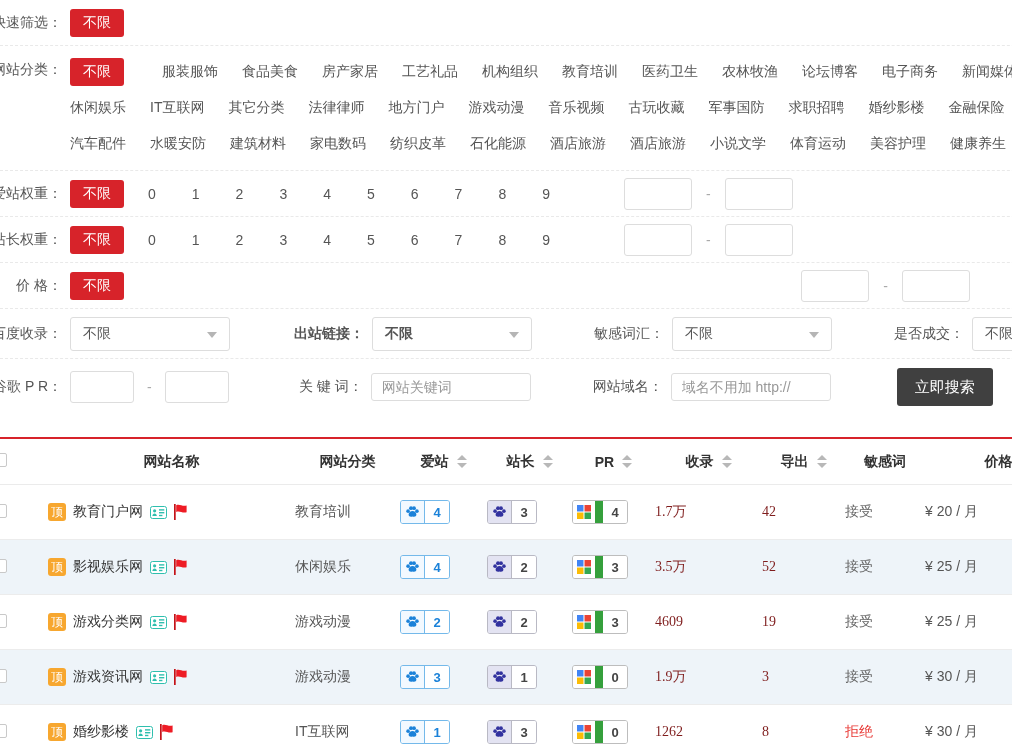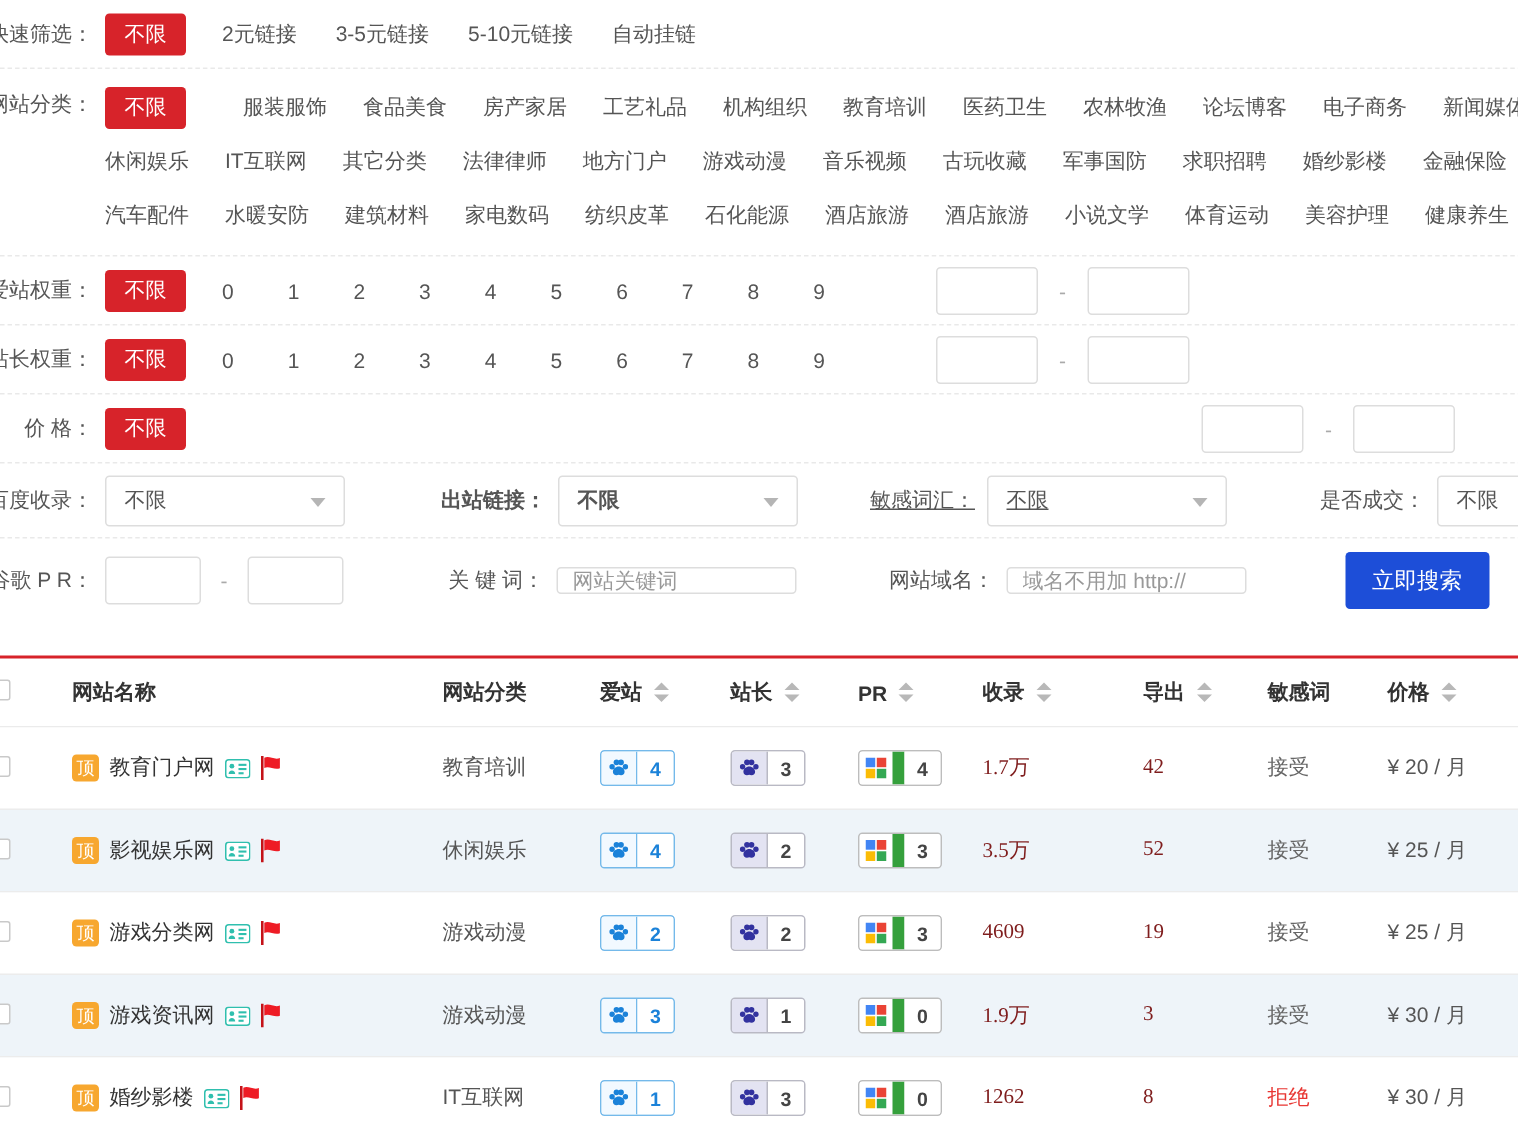--- a/index.html
+++ b/index.html
@@ -23,32 +23,32 @@
   .digits { gap: 36px; margin-left: 24px; }
   .range { display: flex; align-items: center; gap: 14px; margin-left: 74px; }
   .range.push-right { margin-left: auto; margin-right: 120px; }
   .rinput { width: 68px; height: 32px; border: 1px solid #ddd; border-radius: 3px; outline: none; padding: 0 8px; font-size: 13px; color: #555; font-family: inherit; }
   .dash { color: #aaa; }
   .row-selects { min-height: 50px; }
   .row-last { min-height: 56px; border-bottom: none; }
   .sgroup { display: flex; align-items: center; }
   .select { width: 160px; height: 34px; border: 1px solid #ddd; border-radius: 3px; display: flex; align-items: center; padding: 0 12px; color: #555; position: relative; cursor: pointer; background: #fff; flex: 0 0 auto; }
   .caret { position: absolute; right: 12px; top: 14px; width: 0; height: 0; border-left: 5px solid transparent; border-right: 5px solid transparent; border-top: 6px solid #b5b5b5; }
-  .tinput { height: 18px; border: 1px solid #ddd; border-radius: 3px; outline: none; padding: 0 10px; font-size: 14px; color: #404040; width: 160px; font-family: inherit; }
+  .tinput { height: 28px; border: 1px solid #ddd; border-radius: 3px; outline: none; padding: 0 10px; font-size: 14px; color: #404040; width: 160px; font-family: inherit; }
   .tinput::placeholder, .rinput::placeholder { color: #999; }
   .pr-inputs { display: flex; align-items: center; gap: 13px; }
   .pr-inputs .rinput { width: 64px; }
-  .search-btn { background: #1d4ed8; color: #fff; border: none; border-radius: 3px; width: 96px; height: 38px; font-size: 15px; margin-left: 66px; cursor: pointer; font-family: inherit; }
+  .search-btn { background: #404040; color: #fff; border: none; border-radius: 3px; width: 96px; height: 38px; font-size: 15px; margin-left: 66px; cursor: pointer; font-family: inherit; }
 
   .red-line { height: 2px; background: #d7232a; margin-top: 22px; }
 
   
   .tgrid { display: grid; grid-template-columns: 58px 247px 105px 87px 85px 83px 107px 83px 80px 1fr; align-items: center; }
   .thead { height: 46px; border-bottom: 1px solid #ebebeb; }
-  .th { display: flex; align-items: center; gap: 8px; }
+  .th { display: flex; align-items: center; gap: 8px; justify-content: center; }
   .th-label { font-weight: bold; color: #333; }
   .sort { display: inline-flex; flex-direction: column; gap: 3px; cursor: pointer; }
   .sort i { display: block; width: 0; height: 0; border-left: 5px solid transparent; border-right: 5px solid transparent; }
   .sort .up { border-bottom: 5px solid #b8b8b8; }
   .sort .dn { border-top: 5px solid #b8b8b8; }
   .trow { height: 55px; border-bottom: 1px solid #ececec; background: #fff; }
   .trow.alt { background: #eef4f9; }
   .checkbox { display: inline-block; width: 14px; height: 14px; border: 1px solid #c9c9c9; border-radius: 2px; background: #fff; margin-left: 3px; cursor: pointer; }
   .c-name { display: flex; align-items: center; gap: 7px; }
   .top-badge { display: inline-flex; align-items: center; justify-content: center; width: 18px; height: 18px; background: #f7a72f; color: #fff; font-size: 12px; border-radius: 3px; flex: 0 0 auto; }
@@ -76,26 +76,20 @@
 </head>
 <body>
 
 <div class="page">
 
   <section>
 
     <div class="frow">
       <span class="flabel">快速筛选：</span>
       <button class="btn-active">不限</button>
-      <div class="opts">
-          <span class="opt">2元链接</span>
-          <span class="opt">3-5元链接</span>
-          <span class="opt">5-10元链接</span>
-          <span class="opt">自动挂链</span>
-        </div>
     </div>
 
     <div class="frow cat">
       <span class="flabel">网站分类：</span>
       <div class="cat-body">
         <div class="cat-line">
           <button class="btn-active">不限</button>
           <div class="opts">
               <span class="opt">服装服饰</span>
               <span class="opt">食品美食</span>
@@ -207,21 +201,21 @@
           <span class="caret"></span>
         </div>
       </div>
       <div class="sgroup" style="margin-left:62px;font-weight:bold;">
         <span class="flabel">出站链接：</span>
         <div class="select">
           <span>不限</span>
           <span class="caret"></span>
         </div>
       </div>
-      <div class="sgroup" style="margin-left:46px;text-decoration:underline;">
+      <div class="sgroup" style="margin-left:60px;">
         <span class="flabel">敏感词汇：</span>
         <div class="select">
           <span>不限</span>
           <span class="caret"></span>
         </div>
       </div>
       <div class="sgroup" style="margin-left:60px;">
         <span class="flabel">是否成交：</span>
         <div class="select">
           <span>不限</span>

